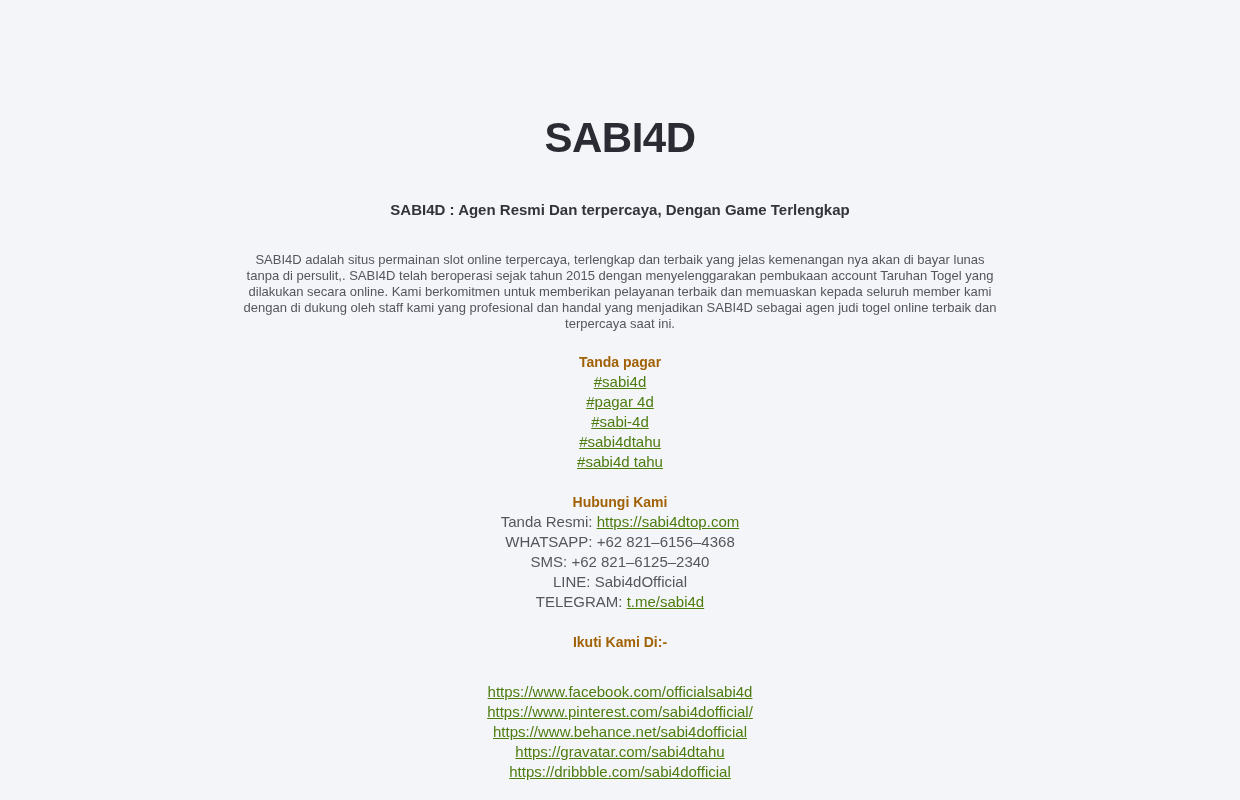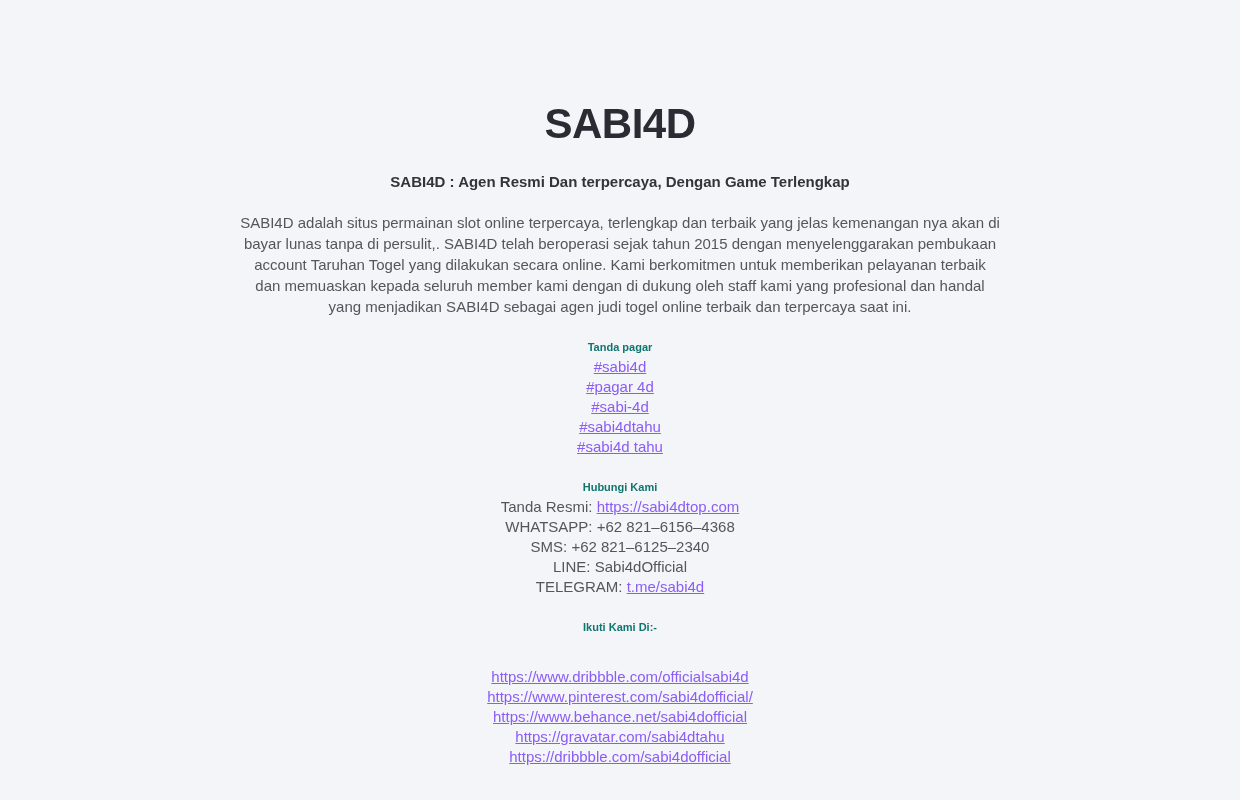--- a/index.html
+++ b/index.html
@@ -19,67 +19,67 @@
   .page {
     width: 1240px;
     box-sizing: border-box;
     padding: 0 120px;
     text-align: center;
   }
 
   .spacer-top { height: 96px; }
 
   .site-title {
-    margin: 2px;
+    margin: 16px;
     font-size: 42px;
     line-height: 52px;
     font-weight: bold;
     letter-spacing: -0.5px;
     color: #2b2b33;
   }
 
   .tagline {
-    margin: 0;
+    margin: 12px;
     padding-top: 20px;
     font-size: 15px;
     line-height: 20px;
     font-weight: bold;
     color: #33333b;
   }
 
   .intro {
     margin: 0;
     padding-top: 20px;
-    font-size: 15px;
-    line-height: 21px;
+    font-size: 13px;
+    line-height: 16px;
     color: #55555d;
     max-width: 760px;
     margin-left: auto;
     margin-right: auto;
   }
 
   .block-heading {
     margin: 0;
-    font-size: 11px;
+    font-size: 14px;
     line-height: 20px;
     font-weight: bold;
-    color: #0f766e;
+    color: #a16207;
   }
 
   .gap-section { height: 20px; }
   .gap-wide { height: 30px; }
 
   .link-line {
     font-size: 15px;
     line-height: 20px;
     color: #55555d;
   }
 
   a {
-    color: #8b5cf6;
+    color: #4d7c0f;
     text-decoration: underline;
     text-align: center;
   }
 
   .stack > div { line-height: 20px; }
 </style>
 </head>
 <body>
 
 <div class="page">
@@ -142,21 +142,21 @@
   </div>
 
   <div class="gap-section"></div>
 
   <h2 class="block-heading">Ikuti Kami Di:-</h2>
 
   <div class="gap-wide"></div>
 
   <div class="stack">
     <div class="link-line">
-      <a href="#">https://www.dribbble.com/officialsabi4d</a>
+      <a href="#">https://www.facebook.com/officialsabi4d</a>
     </div>
     <div class="link-line">
       <a href="#">https://www.pinterest.com/sabi4dofficial/</a>
     </div>
     <div class="link-line">
       <a href="#">https://www.behance.net/sabi4dofficial</a>
     </div>
     <div class="link-line">
       <a href="#">https://gravatar.com/sabi4dtahu</a>
     </div>

